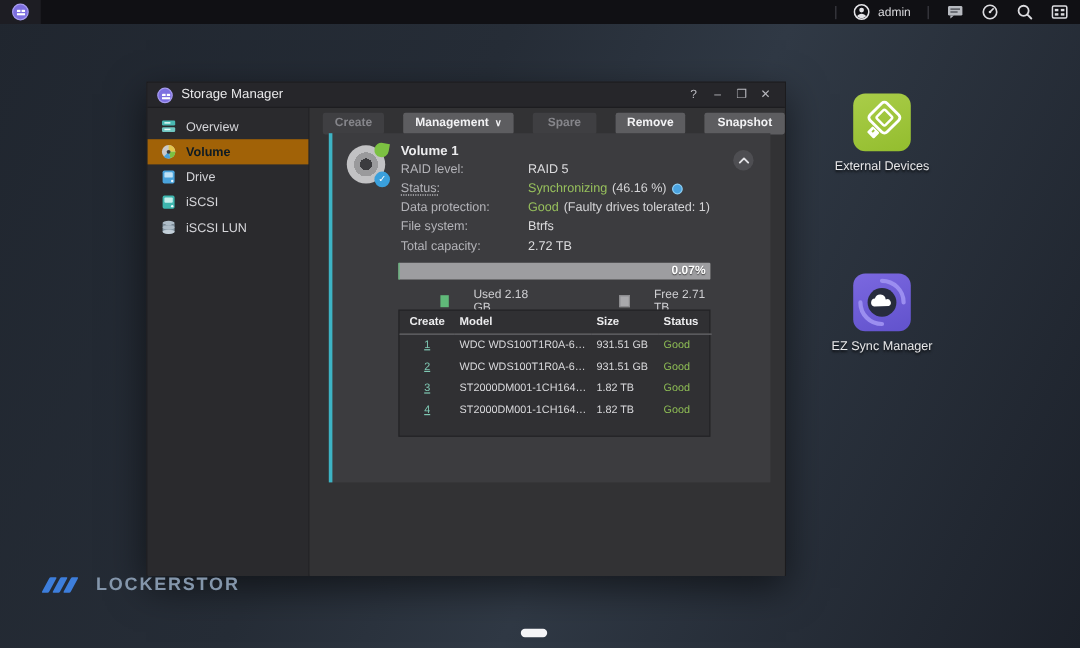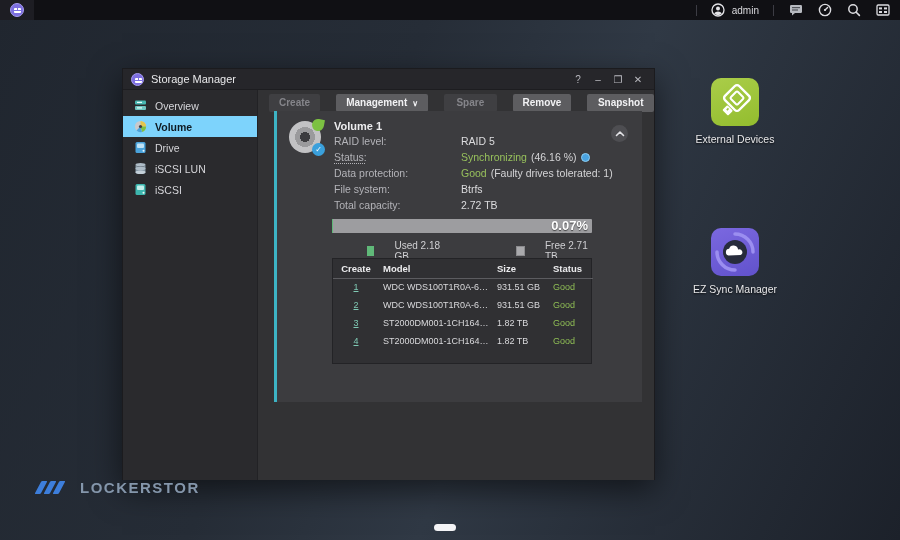--- a/index.html
+++ b/index.html
@@ -54,21 +54,21 @@
   .win-title { color:#e8e8ea; font-size:11px; margin-left:7px; }
   .win-ctrls { margin-left:auto; display:flex; gap:4px; }
   .win-btn { width:16px; height:15px; color:#b9b9bf; font-size:10px; display:flex;
     align-items:center; justify-content:center; cursor:pointer; }
   .win-body { display:flex; height:390px; }
 
   
   .sidebar { width:135px; background:#2a2a2d; border-right:1px solid #222225; padding-top:5px;text-align:center; }
   .side-item { height:21px; display:flex; align-items:center; gap:8px; padding-left:10px;
     color:#d6d6da; font-size:10.5px; cursor:pointer; }
-  .side-item.sel { background:#7dd3fc; color:#0e1a22; font-weight:bold; }
+  .side-item.sel { background:#a16207; color:#0e1a22; font-weight:bold; }
   .side-ic { width:14px; height:14px; flex:0 0 14px; display:flex; align-items:center; justify-content:center; }
 
   
   .content { flex:1; background:#323234; position:relative; }
   .toolbar { display:flex; gap:16px; padding:4px 0 0 11px; height:23px; }
   .tbtn { font-size:10px; font-weight:bold; border:none; border-radius:2px; padding:0 10px;
     height:18px; line-height:18px; cursor:pointer; }
   .tbtn.on { background:#5d5d60; color:#f2f2f4; }
   .tbtn.off { background:#3f3f42; color:#85858a; cursor:default; }
   .tbtn .chev { font-size:8px; margin-left:5px; }
@@ -81,33 +81,33 @@
     background:radial-gradient(circle at 50% 50%, #3c3c3f 0 5px, #9a9a9c 5px 10px, #c2c2c4 10px 16px); }
   .vol-leaf { position:absolute; right:-1px; top:-2px; width:12px; height:12px; background:#7cc142;
     border-radius:70% 0 70% 70%; transform:rotate(10deg); }
   .vol-check { position:absolute; right:-2px; bottom:-1px; width:13px; height:13px; border-radius:50%;
     background:#3aa0dc; color:#fff; font-size:8px; line-height:13px; text-align:center; }
   .vol-title { position:absolute; left:57px; top:9px; color:#ececee; font-size:11px; font-weight:bold; }
   .collapse-btn { position:absolute; right:14px; top:14px; width:17px; height:17px; border-radius:50%;
     background:#4e4e52; display:flex; align-items:center; justify-content:center; cursor:pointer; }
   .fields { position:absolute; left:57px; top:22px; width:290px; }
   .frow { display:flex; height:16px; align-items:center; font-size:10.5px; }
-  .flabel { width:127px; color:#b3b3b8; }
+  .flabel { width:106px; color:#b3b3b8; }
   .flabel.u { text-decoration:underline dotted; text-underline-offset:2px; }
   .fval { color:#dcdcde; }
   .txt-green { color:#97c05c; }
   .fsuffix { color:#d4d4d6; margin-left:4px; }
   .sync-spin { display:inline-block; width:9px; height:9px; border-radius:50%;
     background:#4aa3e0; border:1.5px solid #8fd0f5; margin-left:5px; vertical-align:-1px; }
 
   .usage-bar { position:absolute; left:55px; top:108px; width:260px; height:14px;
     background:#9d9da0; border-radius:1px; }
   .usage-used { position:absolute; left:0; top:0; bottom:0; width:1px; background:#60b979; }
   .usage-pct { position:absolute; right:4px; top:0; line-height:14px; color:#fff;
-    font-size:13px; font-weight:bold; text-shadow:0 1px 1px rgba(0,0,0,.6); }
+    font-size:10px; font-weight:bold; text-shadow:0 1px 1px rgba(0,0,0,.6); }
   .legend { position:absolute; left:55px; top:129px; width:260px; display:flex; font-size:10px; color:#cfcfd2; }
   .leg-item { display:flex; align-items:center; gap:20px; }
   .leg-item + .leg-item { margin-left:75px; }
   .leg-sq { width:10px; height:10px; }
   .leg-used { background:#60b979; margin-left:35px; }
   .leg-free { background:#a9a9ac; border:1px solid #8b8b8e; }
 
   
   .dtable { position:absolute; left:55px; top:147px; width:260px; height:106px;
     background:#303033; border:1px solid #232326; }
@@ -244,37 +244,37 @@
                 <rect x="1.5" y="1" width="10" height="11" rx="1.5" fill="#4aa3dc"></rect>
                 <rect x="3" y="2.5" width="7" height="4.5" rx="1" fill="#bfe2f6"></rect>
                 <circle cx="9.5" cy="9.8" r="1" fill="#eaf6fd"></circle>
               </svg>
           </span>
           <span>Drive</span>
         </div>
         <div class="side-item">
           <span class="side-ic">
             <svg width="13" height="13" viewBox="0 0 13 13">
+                <rect x="1.5" y="1" width="10" height="11" rx="1.5" fill="#3db6ae"></rect>
+                <rect x="3" y="2.5" width="7" height="4.5" rx="1" fill="#c5efeb"></rect>
+                <circle cx="9.5" cy="9.8" r="1" fill="#eafdfb"></circle>
+              </svg>
+          </span>
+          <span>iSCSI</span>
+        </div>
+        <div class="side-item">
+          <span class="side-ic">
+            <svg width="13" height="13" viewBox="0 0 13 13">
                 <ellipse cx="6.5" cy="2.8" rx="5" ry="1.8" fill="#aebcc7"></ellipse>
                 <path d="M1.5 2.8 V10.2 A5 1.8 0 0 0 11.5 10.2 V2.8 A5 1.8 0 0 1 1.5 2.8Z" fill="#8496a3"></path>
                 <ellipse cx="6.5" cy="6.5" rx="5" ry="1.8" fill="#aebcc7"></ellipse>
                 <ellipse cx="6.5" cy="10.2" rx="5" ry="1.8" fill="#c3cfd8"></ellipse>
               </svg>
           </span>
           <span>iSCSI LUN</span>
-        </div>
-        <div class="side-item">
-          <span class="side-ic">
-            <svg width="13" height="13" viewBox="0 0 13 13">
-                <rect x="1.5" y="1" width="10" height="11" rx="1.5" fill="#3db6ae"></rect>
-                <rect x="3" y="2.5" width="7" height="4.5" rx="1" fill="#c5efeb"></rect>
-                <circle cx="9.5" cy="9.8" r="1" fill="#eafdfb"></circle>
-              </svg>
-          </span>
-          <span>iSCSI</span>
         </div>
       </div>
 
       <div class="content">
         <div class="toolbar">
           <button class="tbtn off">Create</button>
           <button class="tbtn on"><span>Management</span><span class="chev">∨</span></button>
           <button class="tbtn off">Spare Drive</button>
           <button class="tbtn on">Remove</button>
           <button class="tbtn on">Snapshot Center</button>

